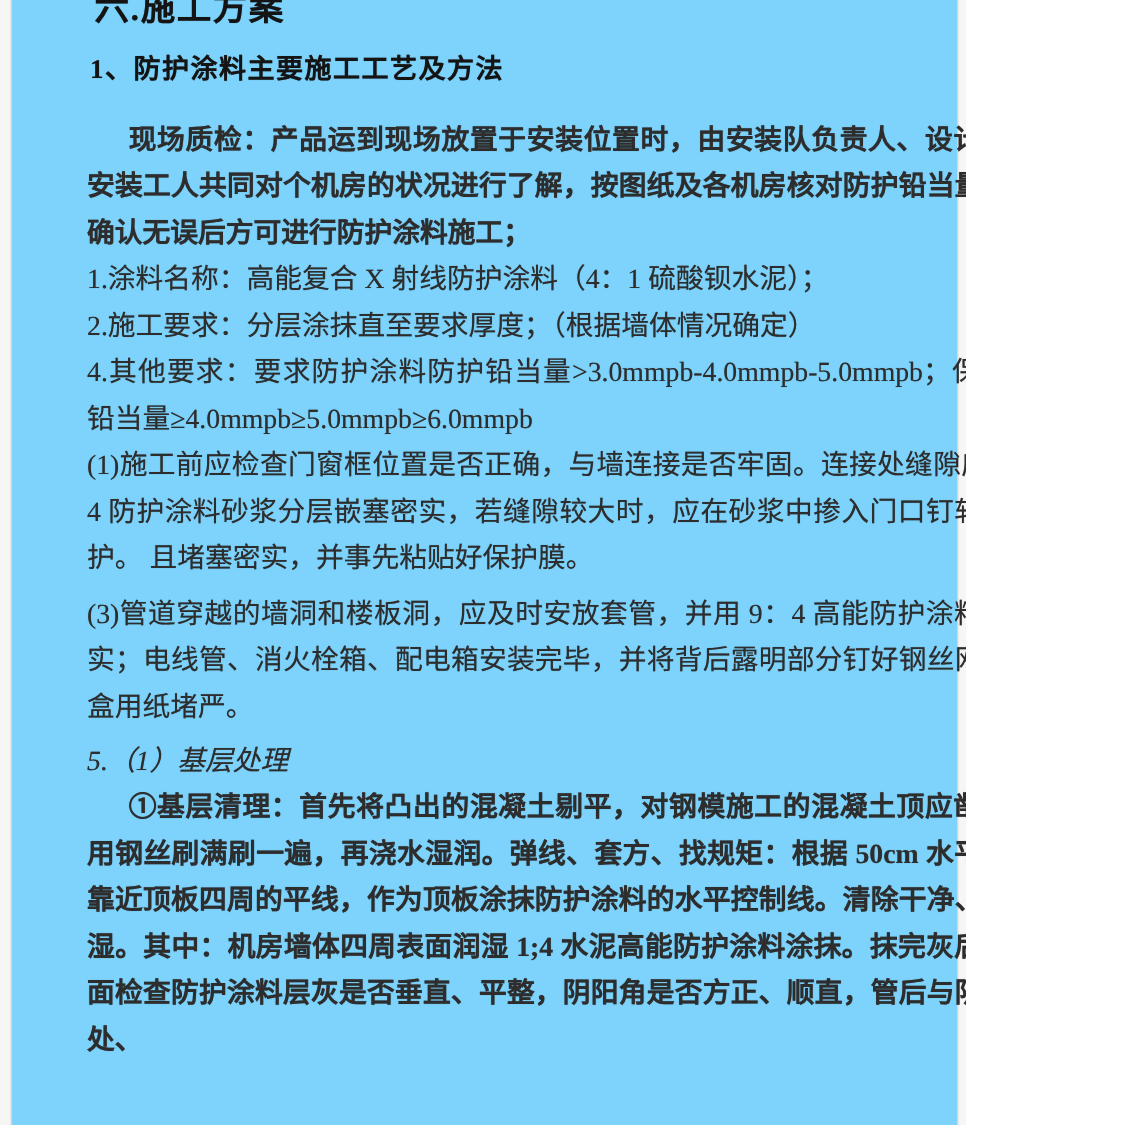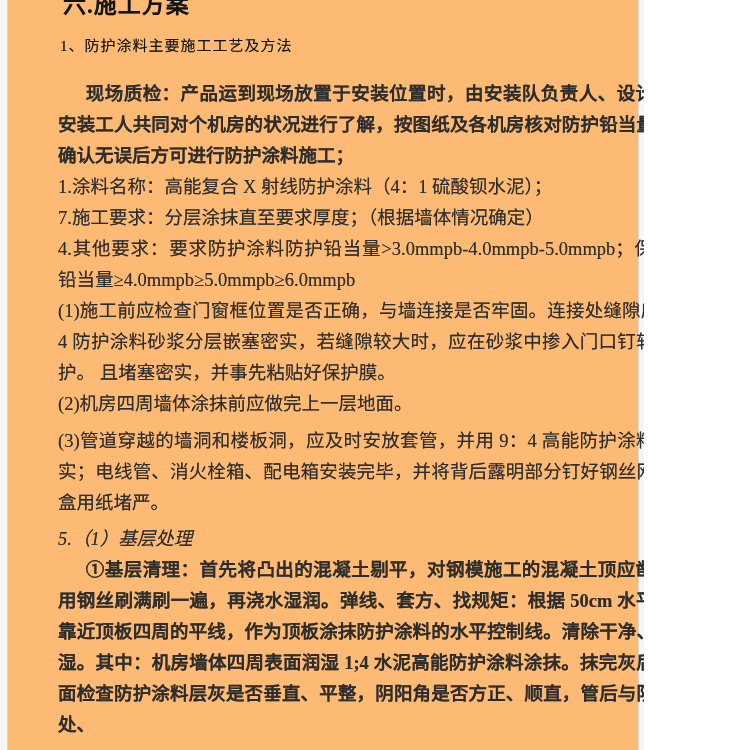--- a/index.html
+++ b/index.html
@@ -10,21 +10,21 @@
   body {
     width: 750px;
     height: 750px;
     overflow: hidden;
     font-family: "Liberation Serif", "DejaVu Serif", serif;
   }
   .page {
     position: relative;
     width: 644px;
     height: 750px;
-    background: #fdba74;
+    background: #7dd3fc;
     overflow: hidden;
   }
   
   .scan-edge {
     position: absolute;
     top: 0;
     bottom: 0;
     background: #f6f6f5;
   }
   .scan-edge.left {
@@ -53,23 +53,23 @@
     padding: 0 0 0 5px;
     font-size: 23px;
     line-height: 30px;
     font-weight: 700;
     color: #141414;
     letter-spacing: 1px;
   }
   h2.sub-title {
     margin: 10px 0 18px 2px;
     padding: 0;
-    font-size: 15px;
+    font-size: 18px;
     line-height: 30px;
-    font-weight: 400;
+    font-weight: 700;
     color: #141414;
     letter-spacing: 1px;
   }
   p.par {
     margin: 0;
     padding: 0;
   }
   p.par.indent {
     text-indent: 1.5em;
     font-weight: bold;
@@ -87,27 +87,26 @@
   <div class="content">
     <h1 class="sec-title">六.施工方案</h1>
 
     <h2 class="sub-title">1、防护涂料主要施工工艺及方法</h2>
 
     <p class="par indent">现场质检：产品运到现场放置于安装位置时，由安装队负责人、设计人员及安装工人共同对个机房的状况进行了解，按图纸及各机房核对防护铅当量及厚度确认无误后方可进行防护涂料施工；</p>
 
     <p class="par">1.涂料名称：高能复合 X 射线防护涂料（4：1 硫酸钡水泥）；</p>
 
 
-    <p class="par">7.施工要求：分层涂抹直至要求厚度；（根据墙体情况确定）</p>
+    <p class="par">2.施工要求：分层涂抹直至要求厚度；（根据墙体情况确定）</p>
 
     <p class="par">4.其他要求：要求防护涂料防护铅当量&gt;3.0mmpb-4.0mmpb-5.0mmpb；保证综合铅当量≥4.0mmpb≥5.0mmpb≥6.0mmpb</p>
 
     <p class="par">(1)施工前应检查门窗框位置是否正确，与墙连接是否牢固。连接处缝隙应用 1：4 防护涂料砂浆分层嵌塞密实，若缝隙较大时，应在砂浆中掺入门口钉软铅皮保护。 且堵塞密实，并事先粘贴好保护膜。</p>
 
-    <p class="par">(2)机房四周墙体涂抹前应做完上一层地面。</p>
 
     <p class="par gap-6">(3)管道穿越的墙洞和楼板洞，应及时安放套管，并用 9：4 高能防护涂料填塞密实；电线管、消火栓箱、配电箱安装完毕，并将背后露明部分钉好钢丝网；接线盒用纸堵严。</p>
 
     <p class="par gap-5">5.（1）基层处理</p>
 
     <p class="par indent">①基层清理：首先将凸出的混凝土剔平，对钢模施工的混凝土顶应凿毛，并用钢丝刷满刷一遍，再浇水湿润。弹线、套方、找规矩：根据 50cm 水平线找出靠近顶板四周的平线，作为顶板涂抹防护涂料的水平控制线。清除干净、洒水润湿。其中：机房墙体四周表面润湿 1;4 水泥高能防护涂料涂抹。抹完灰后进行全面检查防护涂料层灰是否垂直、平整，阴阳角是否方正、顺直，管后与阴角交接处、</p>
   </div>
 </div>
 
 </body></html>

